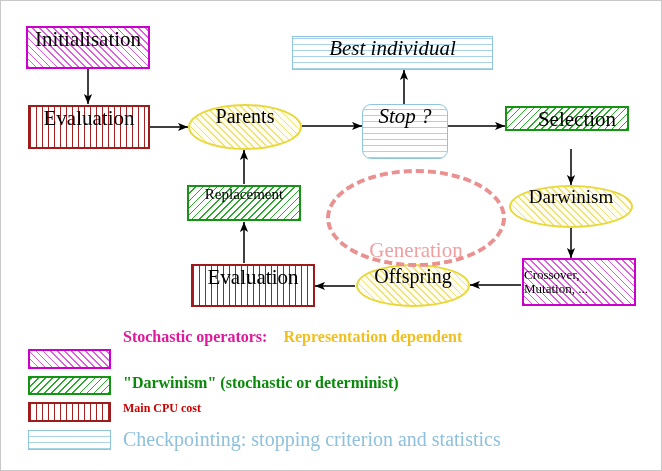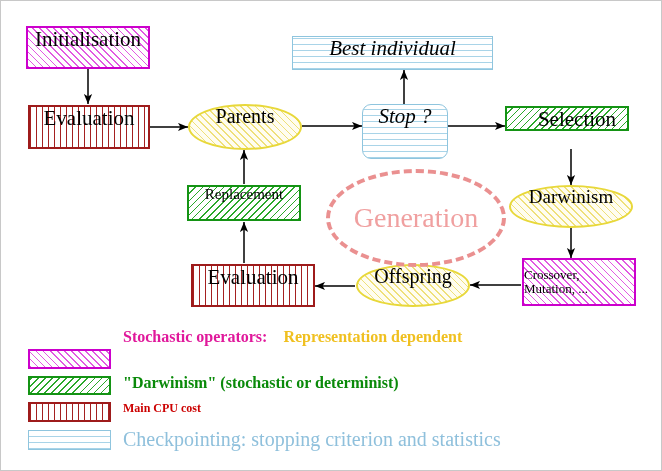--- a/index.html
+++ b/index.html
@@ -130,21 +130,21 @@
   </div>
 
   <div class="node h-red" style="left:190px;top:263px;width:124px;height:43px;font-size:21px;">
     <span>Evaluation</span>
   </div>
 
   <div class="node h-green" style="left:186px;top:184px;width:114px;height:36px;font-size:15px;">
     <span>Replacement</span>
   </div>
 
-  <div class="dashed-ellipse" style="left:325px;top:168px;width:172px;height:90px;font-size:28px;">
+  <div class="dashed-ellipse" style="left:325px;top:168px;width:172px;height:90px;font-size:21px;align-items:flex-end;">
     <span>Generation</span>
   </div>
 
   <div>
 
     <div class="legend-swatch h-magenta" style="left:27px;top:348px;width:83px;height:20px;"></div>
     <div class="legend-text" style="left:122px;top:327px;font-size:16px;color:#e0189b;">
       <span>Stochastic operators:</span>
       <span style="color:#f0c020;margin-left:12px;">Representation dependent</span>
     </div>

